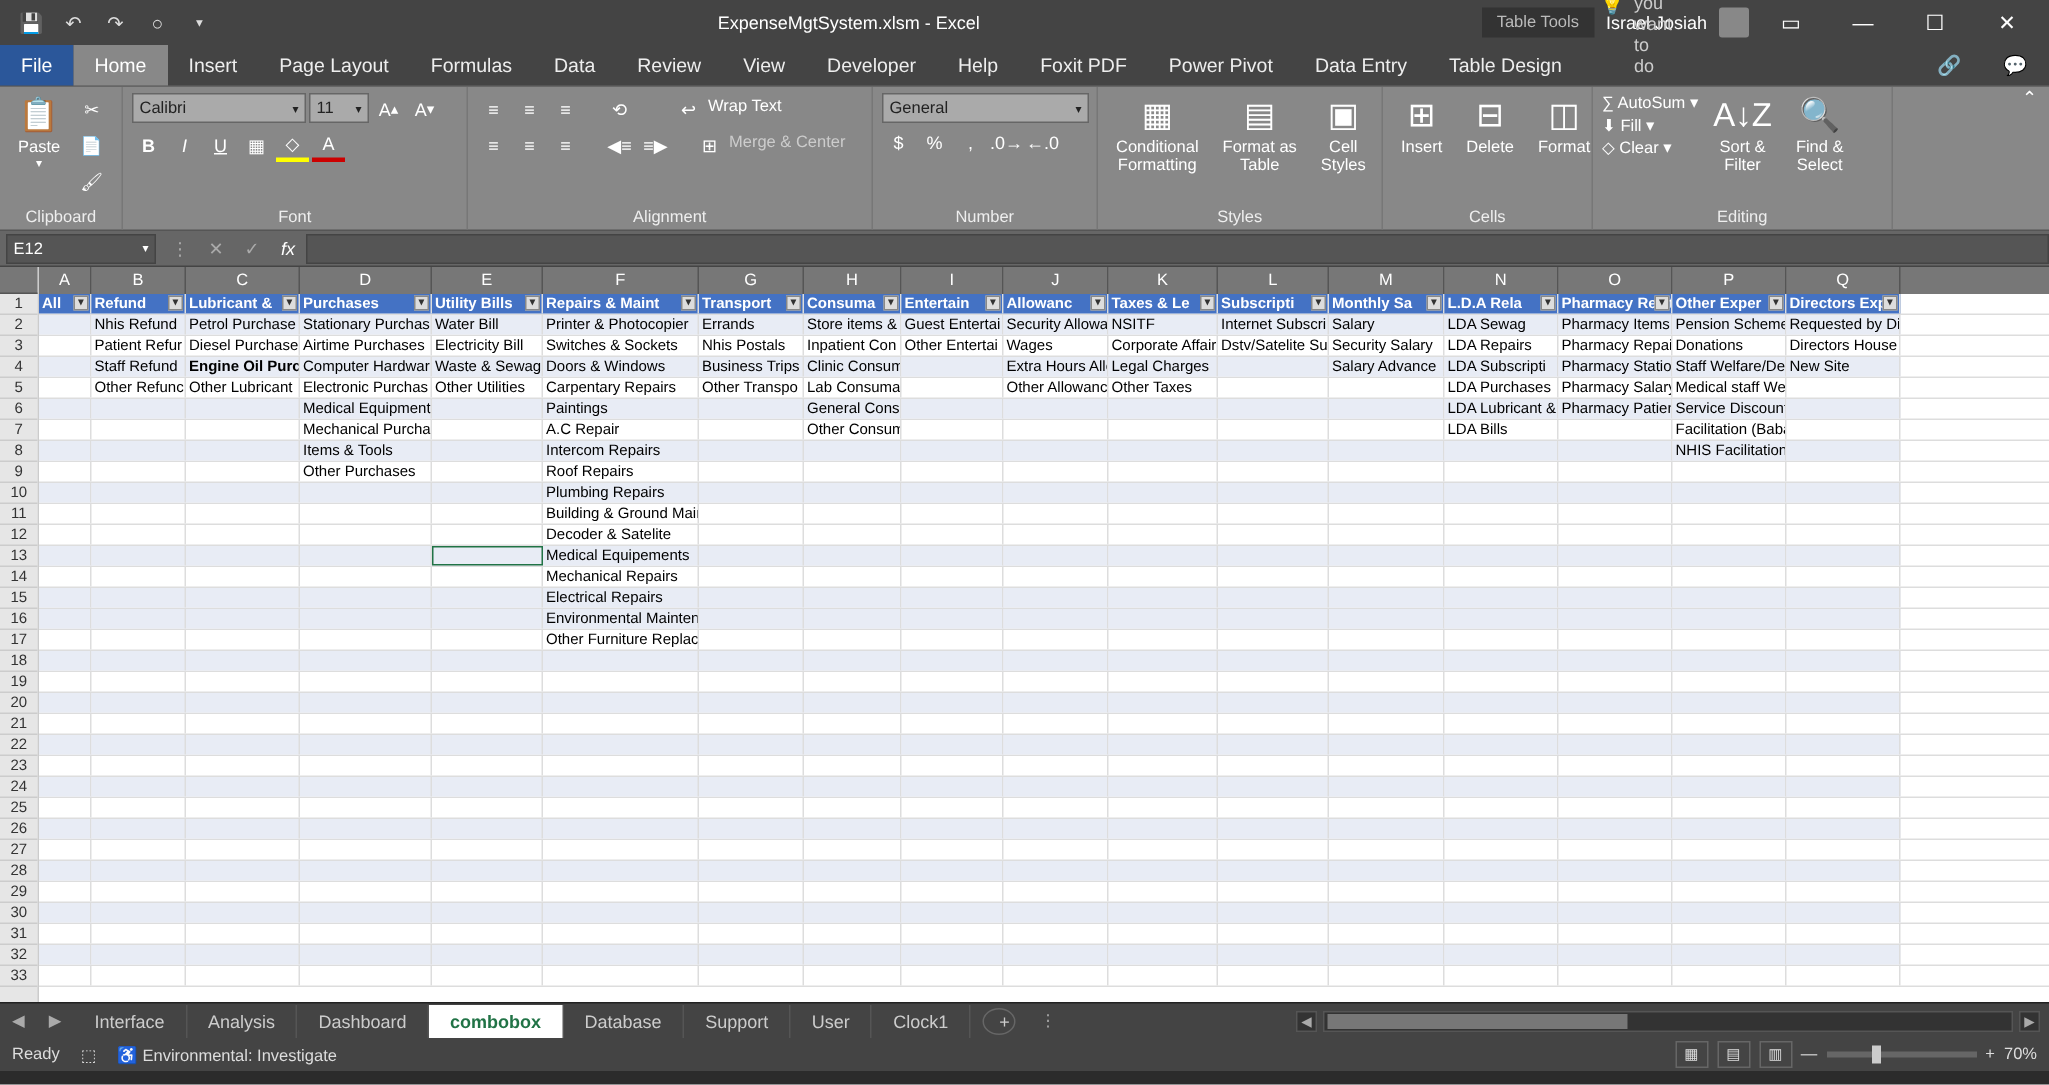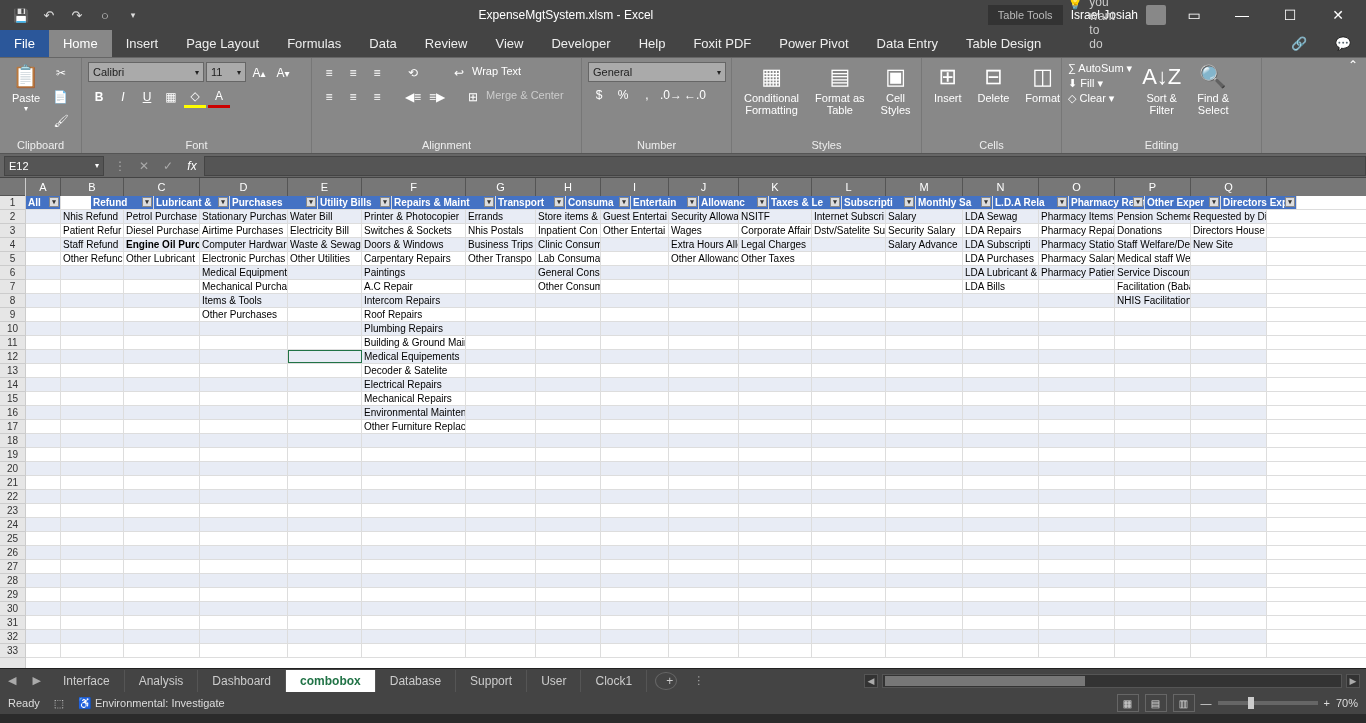--- a/index.html
+++ b/index.html
@@ -327,21 +327,21 @@
         <div class="colhdr" style="width: 74px;">L</div>
         <div class="colhdr" style="width: 77px;">M</div>
         <div class="colhdr" style="width: 76px;">N</div>
         <div class="colhdr" style="width: 76px;">O</div>
         <div class="colhdr" style="width: 76px;">P</div>
         <div class="colhdr" style="width: 76px;">Q</div>
       </div>
     <div class="datarows" id="datarows">
         <div class="datarow">
           <div class="cell hdrcell" style="width: 35px;">All<span class="filter">▾</span></div>
-          <div class="cell hdrcell" style="width: 63px; margin-left: 30px;">Refund<span class="filter">▾</span></div>
+          <div class="cell hdrcell" style="width: 63px;">Refund<span class="filter">▾</span></div>
           <div class="cell hdrcell" style="width: 76px;">Lubricant &amp;<span class="filter">▾</span></div>
           <div class="cell hdrcell" style="width: 88px;">Purchases<span class="filter">▾</span></div>
           <div class="cell hdrcell" style="width: 74px;">Utility Bills<span class="filter">▾</span></div>
           <div class="cell hdrcell" style="width: 104px;">Repairs &amp; Maint<span class="filter">▾</span></div>
           <div class="cell hdrcell" style="width: 70px;">Transport<span class="filter">▾</span></div>
           <div class="cell hdrcell" style="width: 65px;">Consuma<span class="filter">▾</span></div>
           <div class="cell hdrcell" style="width: 68px;">Entertain<span class="filter">▾</span></div>
           <div class="cell hdrcell" style="width: 70px;">Allowanc<span class="filter">▾</span></div>
           <div class="cell hdrcell" style="width: 73px;">Taxes &amp; Le<span class="filter">▾</span></div>
           <div class="cell hdrcell" style="width: 74px;">Subscripti<span class="filter">▾</span></div>
@@ -535,20 +535,39 @@
           <div class="cell" style="width: 70px;"></div>
           <div class="cell" style="width: 73px;"></div>
           <div class="cell" style="width: 74px;"></div>
           <div class="cell" style="width: 77px;"></div>
           <div class="cell" style="width: 76px;"></div>
           <div class="cell" style="width: 76px;"></div>
           <div class="cell" style="width: 76px;"></div>
           <div class="cell" style="width: 76px;"></div>
         </div>
         <div class="datarow">
+          <div class="cell" style="width: 35px;"></div>
+          <div class="cell" style="width: 63px;"></div>
+          <div class="cell" style="width: 76px;"></div>
+          <div class="cell" style="width: 88px;"></div>
+          <div class="cell" style="width: 74px;"></div>
+          <div class="cell" style="width: 104px;">Decoder &amp; Satelite</div>
+          <div class="cell" style="width: 70px;"></div>
+          <div class="cell" style="width: 65px;"></div>
+          <div class="cell" style="width: 68px;"></div>
+          <div class="cell" style="width: 70px;"></div>
+          <div class="cell" style="width: 73px;"></div>
+          <div class="cell" style="width: 74px;"></div>
+          <div class="cell" style="width: 77px;"></div>
+          <div class="cell" style="width: 76px;"></div>
+          <div class="cell" style="width: 76px;"></div>
+          <div class="cell" style="width: 76px;"></div>
+          <div class="cell" style="width: 76px;"></div>
+        </div>
+        <div class="datarow">
           <div class="cell band" style="width: 35px;"></div>
           <div class="cell band" style="width: 63px;"></div>
           <div class="cell band" style="width: 76px;"></div>
           <div class="cell band" style="width: 88px;"></div>
           <div class="cell band sel" style="width: 74px;"></div>
           <div class="cell band" style="width: 104px;">Medical Equipements</div>
           <div class="cell band" style="width: 70px;"></div>
           <div class="cell band" style="width: 65px;"></div>
           <div class="cell band" style="width: 68px;"></div>
           <div class="cell band" style="width: 70px;"></div>
@@ -559,21 +578,21 @@
           <div class="cell band" style="width: 76px;"></div>
           <div class="cell band" style="width: 76px;"></div>
           <div class="cell band" style="width: 76px;"></div>
         </div>
         <div class="datarow">
           <div class="cell" style="width: 35px;"></div>
           <div class="cell" style="width: 63px;"></div>
           <div class="cell" style="width: 76px;"></div>
           <div class="cell" style="width: 88px;"></div>
           <div class="cell" style="width: 74px;"></div>
-          <div class="cell" style="width: 104px;">Decoder &amp; Satelite</div>
+          <div class="cell" style="width: 104px;">Mechanical Repairs</div>
           <div class="cell" style="width: 70px;"></div>
           <div class="cell" style="width: 65px;"></div>
           <div class="cell" style="width: 68px;"></div>
           <div class="cell" style="width: 70px;"></div>
           <div class="cell" style="width: 73px;"></div>
           <div class="cell" style="width: 74px;"></div>
           <div class="cell" style="width: 77px;"></div>
           <div class="cell" style="width: 76px;"></div>
           <div class="cell" style="width: 76px;"></div>
           <div class="cell" style="width: 76px;"></div>
@@ -590,39 +609,20 @@
           <div class="cell band" style="width: 65px;"></div>
           <div class="cell band" style="width: 68px;"></div>
           <div class="cell band" style="width: 70px;"></div>
           <div class="cell band" style="width: 73px;"></div>
           <div class="cell band" style="width: 74px;"></div>
           <div class="cell band" style="width: 77px;"></div>
           <div class="cell band" style="width: 76px;"></div>
           <div class="cell band" style="width: 76px;"></div>
           <div class="cell band" style="width: 76px;"></div>
           <div class="cell band" style="width: 76px;"></div>
-        </div>
-        <div class="datarow">
-          <div class="cell" style="width: 35px;"></div>
-          <div class="cell" style="width: 63px;"></div>
-          <div class="cell" style="width: 76px;"></div>
-          <div class="cell" style="width: 88px;"></div>
-          <div class="cell" style="width: 74px;"></div>
-          <div class="cell" style="width: 104px;">Mechanical Repairs</div>
-          <div class="cell" style="width: 70px;"></div>
-          <div class="cell" style="width: 65px;"></div>
-          <div class="cell" style="width: 68px;"></div>
-          <div class="cell" style="width: 70px;"></div>
-          <div class="cell" style="width: 73px;"></div>
-          <div class="cell" style="width: 74px;"></div>
-          <div class="cell" style="width: 77px;"></div>
-          <div class="cell" style="width: 76px;"></div>
-          <div class="cell" style="width: 76px;"></div>
-          <div class="cell" style="width: 76px;"></div>
-          <div class="cell" style="width: 76px;"></div>
         </div>
         <div class="datarow">
           <div class="cell band" style="width: 35px;"></div>
           <div class="cell band" style="width: 63px;"></div>
           <div class="cell band" style="width: 76px;"></div>
           <div class="cell band" style="width: 88px;"></div>
           <div class="cell band" style="width: 74px;"></div>
           <div class="cell band" style="width: 104px;">Environmental Maintenance</div>
           <div class="cell band" style="width: 70px;"></div>
           <div class="cell band" style="width: 65px;"></div>

